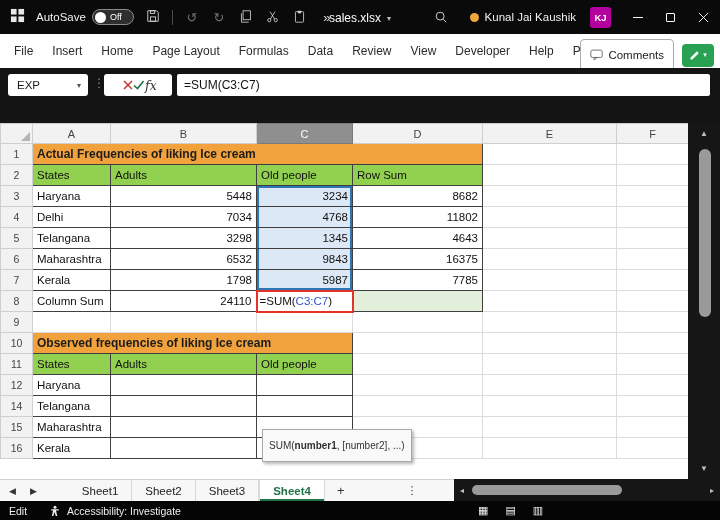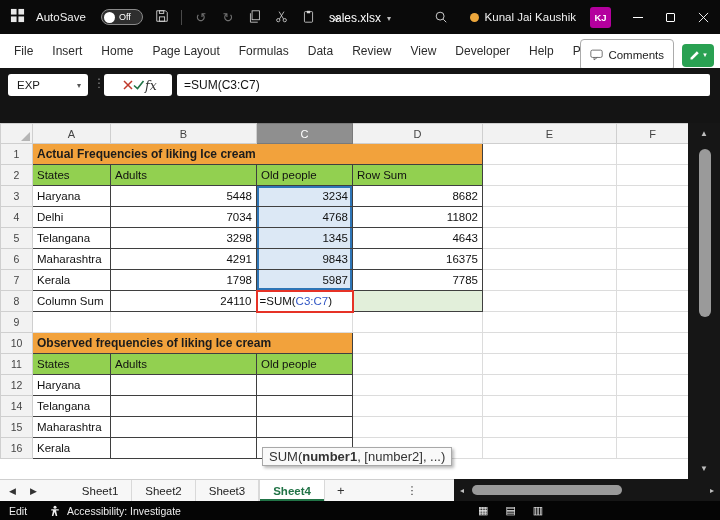--- a/index.html
+++ b/index.html
@@ -6,21 +6,21 @@
   html, body { width: 720px; height: 520px; }
   body {
     font-family: "Liberation Sans", sans-serif;
     position: relative; overflow: hidden; background: #fff; color: #111;
   }
 
   
   .titlebar { position: absolute; left:0; top:0; width:720px; height:34px;
     background:#0a0a0a; display:flex; align-items:center; color:#e9e9e9; }
   .tb-left { display:flex; align-items:center; gap:11px; padding-left:10px; }
-  .autosave { display:flex; align-items:center; gap:15px; font-size:11.5px; color:#f0f0f0; }
+  .autosave { display:flex; align-items:center; gap:6px; font-size:11.5px; color:#f0f0f0; }
   .toggle { width:42px; height:16px; border-radius:9px; background:#2e2e2e; border:1px solid #8a8a8a;
     display:flex; align-items:center; gap:4px; padding:0 4px 0 2px; cursor:pointer; }
   .knob { width:11px; height:11px; border-radius:50%; background:#fff; flex:0 0 auto; }
   .toggle-label { font-size:9px; color:#fff; }
   .tb-icon { min-width:16px; text-align:center; font-size:13px; color:#d9d9d9; line-height:1; }
   .tb-icon.disabled { color:#6f6f6f; }
   .tb-sep { width:1px; height:15px; background:#4a4a4a; }
   .filename-group { position:absolute; left:50%; transform:translateX(-50%); top:1px; height:34px;
     display:flex; align-items:center; gap:6px; font-size:12px; color:#fff; }
   .chev { font-size:8px; color:#bdbdbd; }
@@ -78,22 +78,22 @@
   td.range { background:var(--rangefill,#DCE8F5);
     box-shadow: inset 2px 0 0 var(--rangeb,#2E75B6), inset -2px 0 0 var(--rangeb,#2E75B6); }
   td.range.rt { box-shadow: inset 2px 0 0 var(--rangeb,#2E75B6), inset -2px 0 0 var(--rangeb,#2E75B6),
     inset 0 2px 0 var(--rangeb,#2E75B6); }
   td.range.rb { box-shadow: inset 2px 0 0 var(--rangeb,#2E75B6), inset -2px 0 0 var(--rangeb,#2E75B6),
     inset 0 -2px 0 var(--rangeb,#2E75B6); }
   td.fcell { border:2px solid var(--redb,#E63226); padding:0 2px; }
   td.lgreen { background:var(--lgreen,#E2EFDA); }
   .frange { color:var(--refblue,#3156C4); }
 
-  .ftooltip { position:absolute; left:262px; top:324px; background:#f9f9f9; border:1px solid #a8a8a8;
-    box-shadow:2px 2px 3px rgba(0,0,0,.28); font-size:13px; color:#333; padding:1px 6px; white-space:nowrap; z-index:5; }
+  .ftooltip { position:absolute; left:262px; top:306px; background:#f9f9f9; border:1px solid #a8a8a8;
+    box-shadow:2px 2px 3px rgba(0,0,0,.28); font-size:10px; color:#333; padding:10px 6px; white-space:nowrap; z-index:5; }
   .ftooltip b { font-weight:700; }
 
   
   .vscroll { position:absolute; left:688px; top:123px; width:32px; height:356px; background:#161616; }
   .vthumb { position:absolute; left:11px; top:26px; width:12px; height:168px; background:#9a9a9a; border-radius:6px; cursor:pointer; }
   .varrow { position:absolute; left:0; width:32px; text-align:center; color:#bdbdbd; font-size:8px; cursor:pointer; }
 
   
   .tabbar { position:absolute; left:0; top:479px; width:720px; height:22px; background:#f7f7f7;
     border-top:1px solid #cfcfcf; display:flex; align-items:stretch; }
@@ -316,21 +316,21 @@
           <td class="b1">Telangana</td>
           <td class="b1 num">3298</td>
           <td class="b1 num range">1345</td>
           <td class="b1 num">4643</td>
           <td></td>
           <td></td>
         </tr>
         <tr>
           <th class="rowhdr">6</th>
           <td class="b1">Maharashtra</td>
-          <td class="b1 num">4291</td>
+          <td class="b1 num">6532</td>
           <td class="b1 num range">9843</td>
           <td class="b1 num">16375</td>
           <td></td>
           <td></td>
         </tr>
         <tr>
           <th class="rowhdr">7</th>
           <td class="b1">Kerala</td>
           <td class="b1 num">1798</td>
           <td class="b1 num range rb">5987</td>

